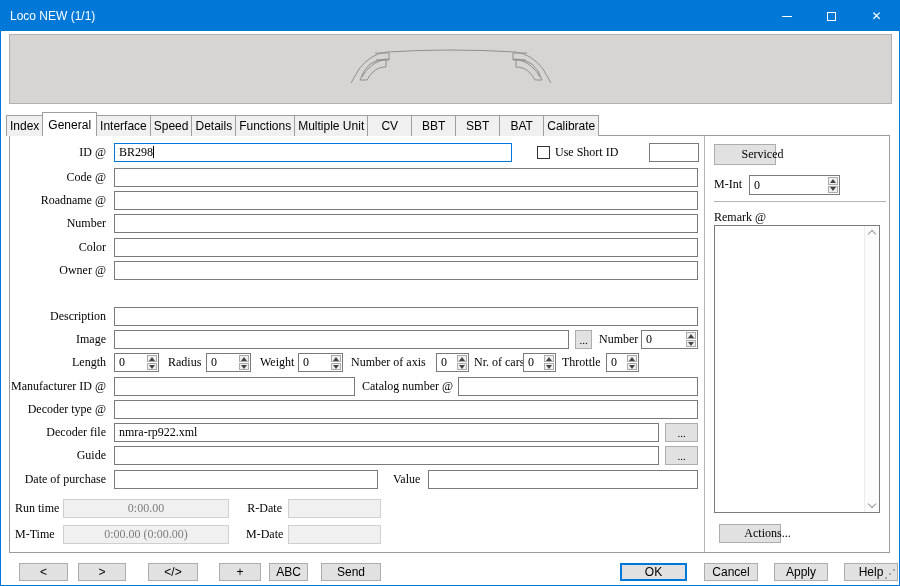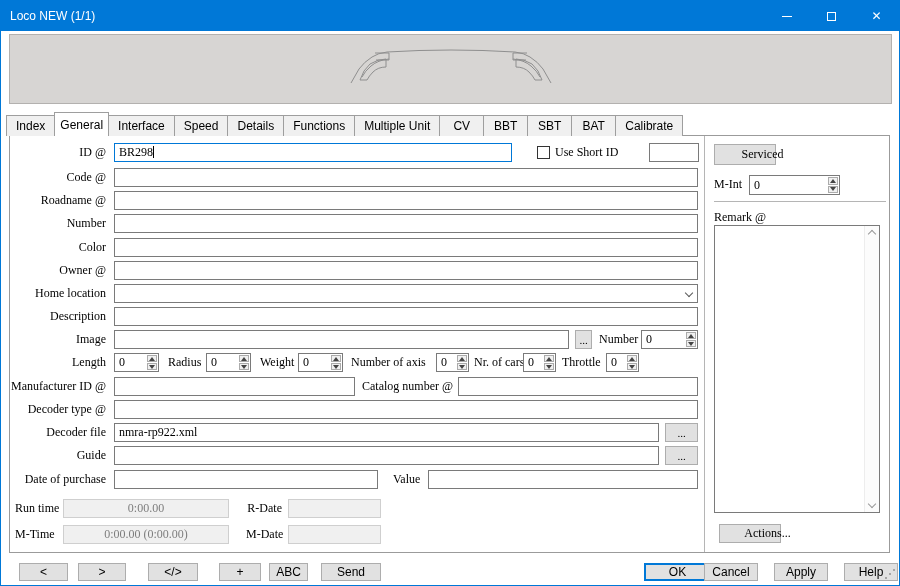--- a/index.html
+++ b/index.html
@@ -11,21 +11,21 @@
   .tb-title{color:#fff;font-size:12px;padding-left:9px;flex:1;}
   .tb-btns{display:flex;height:30px;}
   .tb-btn{width:45px;height:30px;display:flex;align-items:center;justify-content:center;color:#fff;}
   .glyph-min{width:10px;height:1px;background:#fff;}
   .glyph-max{width:9px;height:9px;border:1px solid #fff;}
   .glyph-close{font-size:12px;color:#fff;}
   
   .preview{position:absolute;left:8px;top:33px;width:883px;height:70px;background:#d7d5d3;border:1px solid #b3b1af;display:flex;align-items:center;justify-content:center;}
   
   .tabs{position:absolute;left:5px;top:111px;height:24px;display:flex;align-items:flex-end;z-index:3;}
-  .tab{height:21px;padding:0 9px;background:#f0f0f0;border:1px solid #9e9e9e;border-bottom:none;display:flex;align-items:center;justify-content:center;margin-right:-1px;white-space:nowrap;}
+  .tab{height:21px;padding:0 3px;background:#f0f0f0;border:1px solid #9e9e9e;border-bottom:none;display:flex;align-items:center;justify-content:center;margin-right:-1px;white-space:nowrap;}
   .tab.wide{min-width:45px;}
   .tab.active{height:24px;background:#fff;position:relative;z-index:4;padding:0 5px;}
   
   .panel{position:absolute;left:8px;top:134px;width:881px;height:418px;border:1px solid #9b9b9b;background:#fff;z-index:1;font-family:Liberation Serif, serif;}
   .frow{position:absolute;left:0;width:879px;height:19px;}
   .lbl{position:absolute;left:0;width:96px;top:0;height:19px;line-height:19px;text-align:right;white-space:nowrap;}
   .illbl{position:absolute;top:0;height:19px;line-height:19px;white-space:nowrap;}
   .fld{position:absolute;top:0;height:19px;border:1px solid #7a7a7a;background:#fff;line-height:17px;padding:0 4px;white-space:nowrap;overflow:hidden;}
   .fld.focus{border-color:#0078d7;}
   .fld.dis{background:#f0f0f0;border-color:#cfcfcf;color:#7d7d7d;text-align:center;}
@@ -45,21 +45,21 @@
   .vdiv{position:absolute;left:694px;top:0;bottom:0;width:1px;background:#b5b5b5;}
   .hdiv{position:absolute;height:1px;background:#b5b5b5;}
   .rbtn{position:absolute;background:#e1e1e1;border:1px solid #adadad;display:flex;align-items:center;justify-content:center;padding-left:35px;}
   .remark{position:absolute;left:704px;top:89px;width:166px;height:288px;border:1px solid #7a7a7a;background:#fff;}
   .sbar{position:absolute;right:0;top:0;bottom:0;width:15px;background:#fcfcfc;border-left:1px solid #ededed;}
   .sb-chev{position:absolute;left:4px;width:6px;height:6px;border-right:1px solid #9a9a9a;border-bottom:1px solid #9a9a9a;}
   .sb-up{top:5px;transform:rotate(-135deg);}
   .sb-dn{bottom:5px;transform:rotate(45deg);}
   
   .btn{position:absolute;top:562px;height:18px;background:#e1e1e1;border:1px solid #adadad;display:flex;align-items:center;justify-content:center;white-space:nowrap;}
-  .btn.def{border:2px solid #0078d7;margin-left:24px;}
+  .btn.def{border:2px solid #0078d7;}
   .grip{position:absolute;right:12px;bottom:6px;width:2px;height:2px;background:#a6a6a6;box-shadow:4px -4px 0 #a6a6a6, 8px -8px 0 #a6a6a6;}
 </style>
 </head>
 <body>
 
 <div class="win">
 
   <div class="titlebar">
     <div class="tb-title">Loco NEW (1/1)</div>
     <div class="tb-btns">
@@ -138,25 +138,20 @@
     <div class="frow" style="top:125px">
       <div class="lbl">Owner @</div>
       <div class="fld" style="left:104px;width:584px"></div>
     </div>
 
     <div class="frow" style="top:102px">
       <div class="lbl">Color</div>
       <div class="fld" style="left:104px;width:584px"></div>
     </div>
 
-    <div class="frow" style="top:148px">
-      <div class="lbl">Home location</div>
-      <div class="fld" style="left:104px;width:584px"></div>
-      <div class="combo-chev" style="right:197px"></div>
-    </div>
 
     <div class="frow" style="top:171px">
       <div class="lbl">Description</div>
       <div class="fld" style="left:104px;width:584px"></div>
     </div>
 
     <div class="frow" style="top:194px">
       <div class="lbl">Image</div>
       <div class="fld" style="left:104px;width:455px"></div>
       <div class="mini-btn" style="left:565px;width:17px">...</div>

